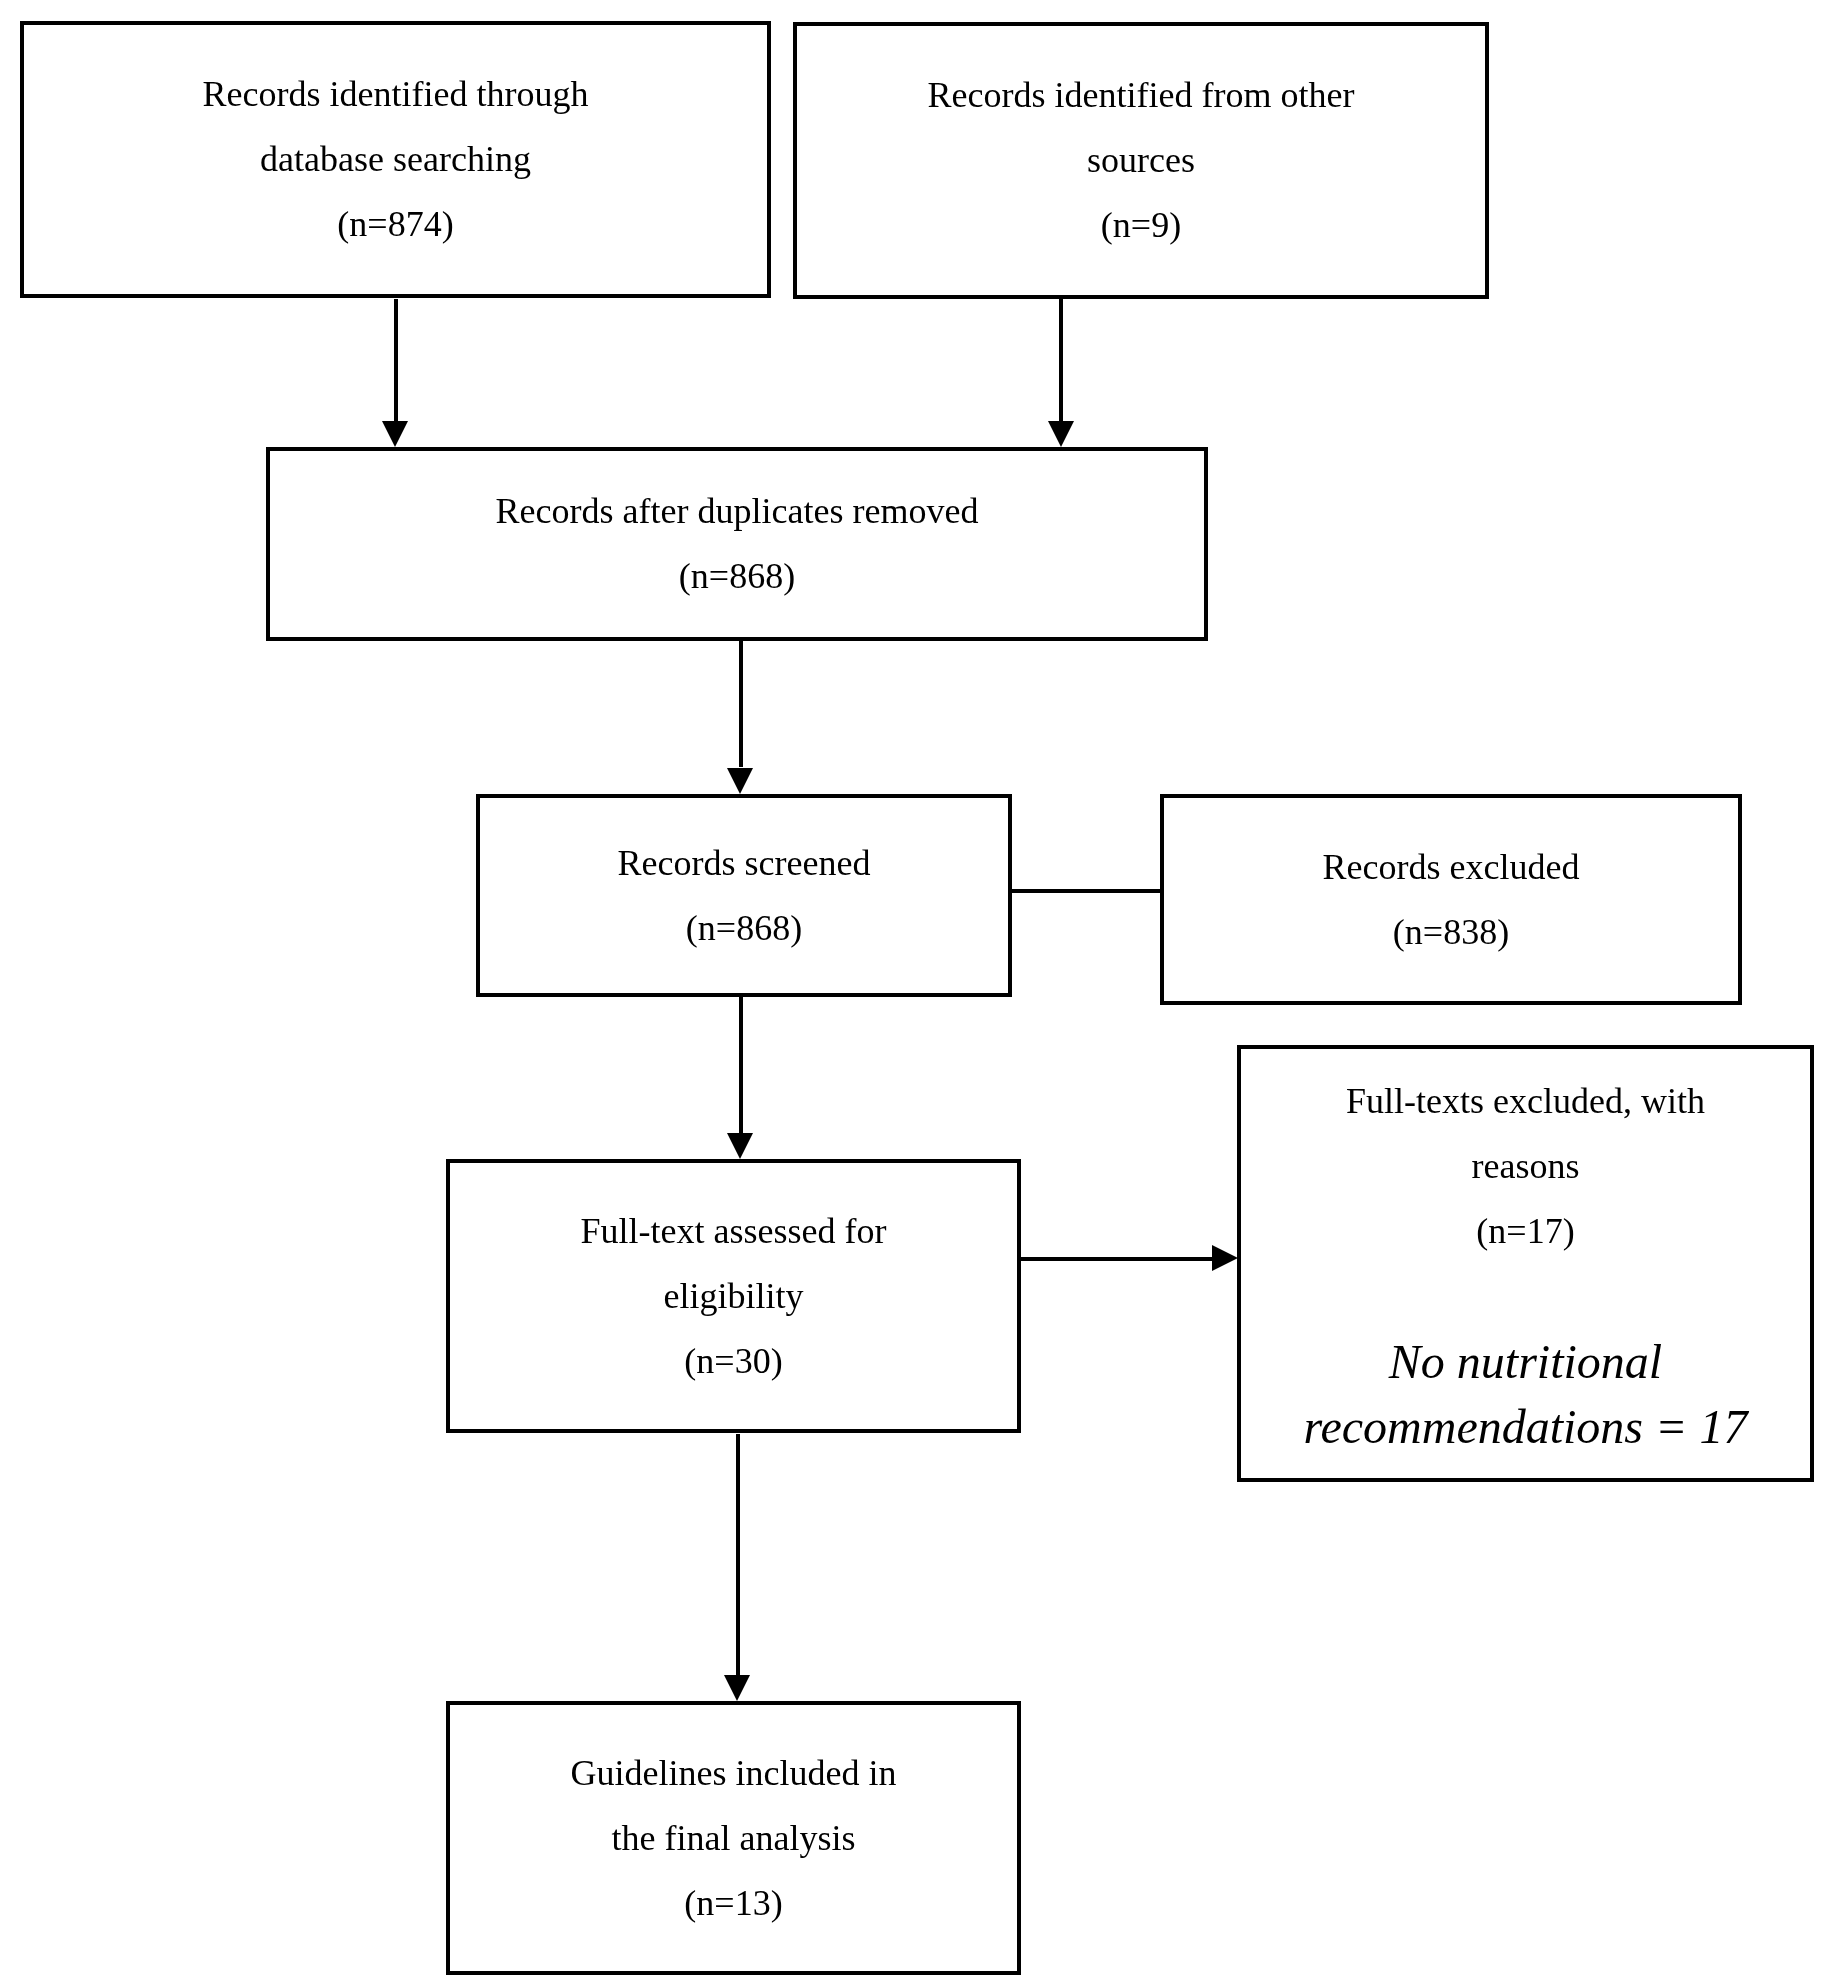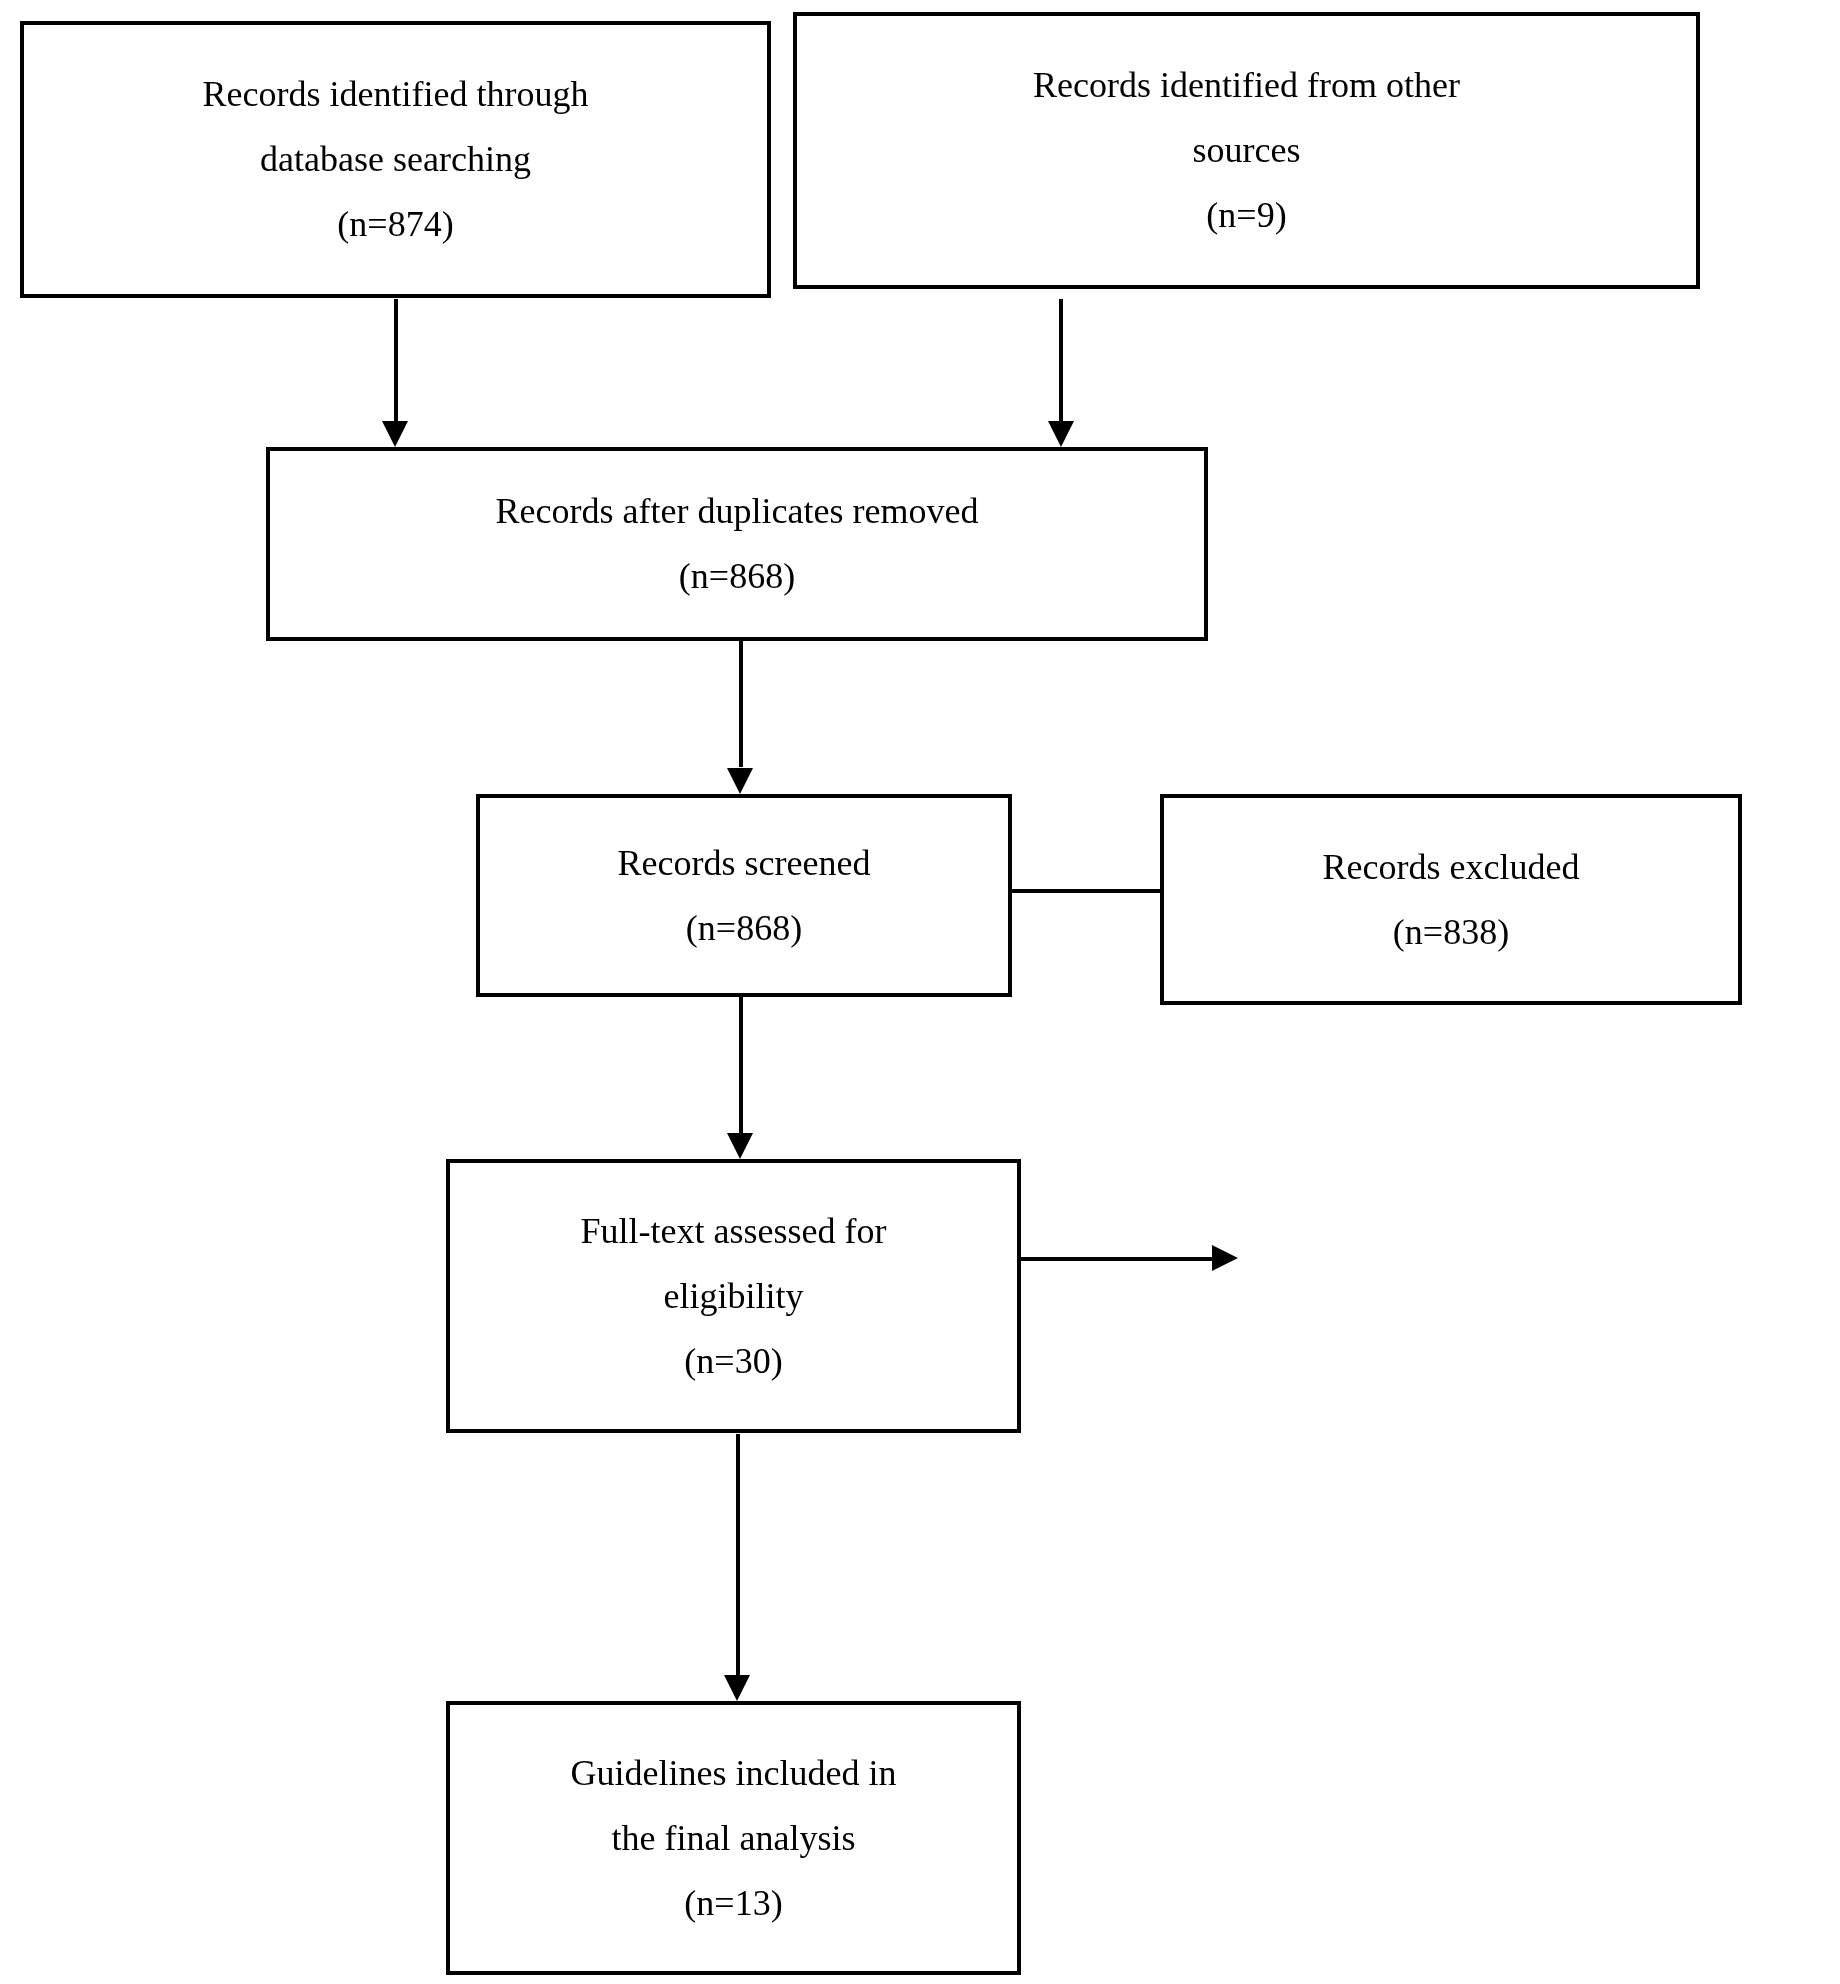--- a/index.html
+++ b/index.html
@@ -35,21 +35,21 @@
   .box-note {
     white-space: pre-line;
     font-size: 48px;
     line-height: 65px;
     font-style: italic;
     color: #000000;
     margin-top: 65px;
   }
   
   .b-db        { left:   20px; top:   21.4px; width: 751px; height: 277px; }
-  .b-other     { left: 793px; top:   12px; width: 907px; height: 277px; text-align: center; }
+  .b-other     { left: 793px; top:   22px; width: 696px; height: 277px; text-align: center; }
   .b-dup       { left:  266px; top:  447px; width: 942px; height: 194px; }
   .b-screened  { left:  476px; top: 794px; width:  536px; height: 203px; }
   .b-excluded  { left: 1160px; top: 794px; width: 582px; height: 211px; }
   .b-fulltext  { left:  446px; top: 1159px; width: 575px; height: 274px; }
   .b-ftexcl    { left: 1237px; top: 1045px; width: 577px; height: 437px; }
   .b-final     { left:  446px; top: 1701px; width: 575px; height: 274px; }
   
   .vline, .hline {
     position: absolute;
     background: #000000;
@@ -146,20 +146,27 @@
     <div class="box-text">Full-text assessed for
 eligibility
 (n=30)</div>
   </div>
 
   <div>
     <div class="hline h2-line"></div>
     <div class="head-right h2-head"></div>
   </div>
 
+  <div class="box b-ftexcl">
+    <div class="box-text">Full-texts excluded, with
+reasons
+(n=17)</div>
+    <div class="box-note">No nutritional
+recommendations = 17</div>
+  </div>
 
   <div>
     <div class="vline a5-line"></div>
     <div class="head-down a5-head"></div>
   </div>
 
   <div class="box b-final">
     <div class="box-text">Guidelines included in
 the final analysis
 (n=13)</div>

